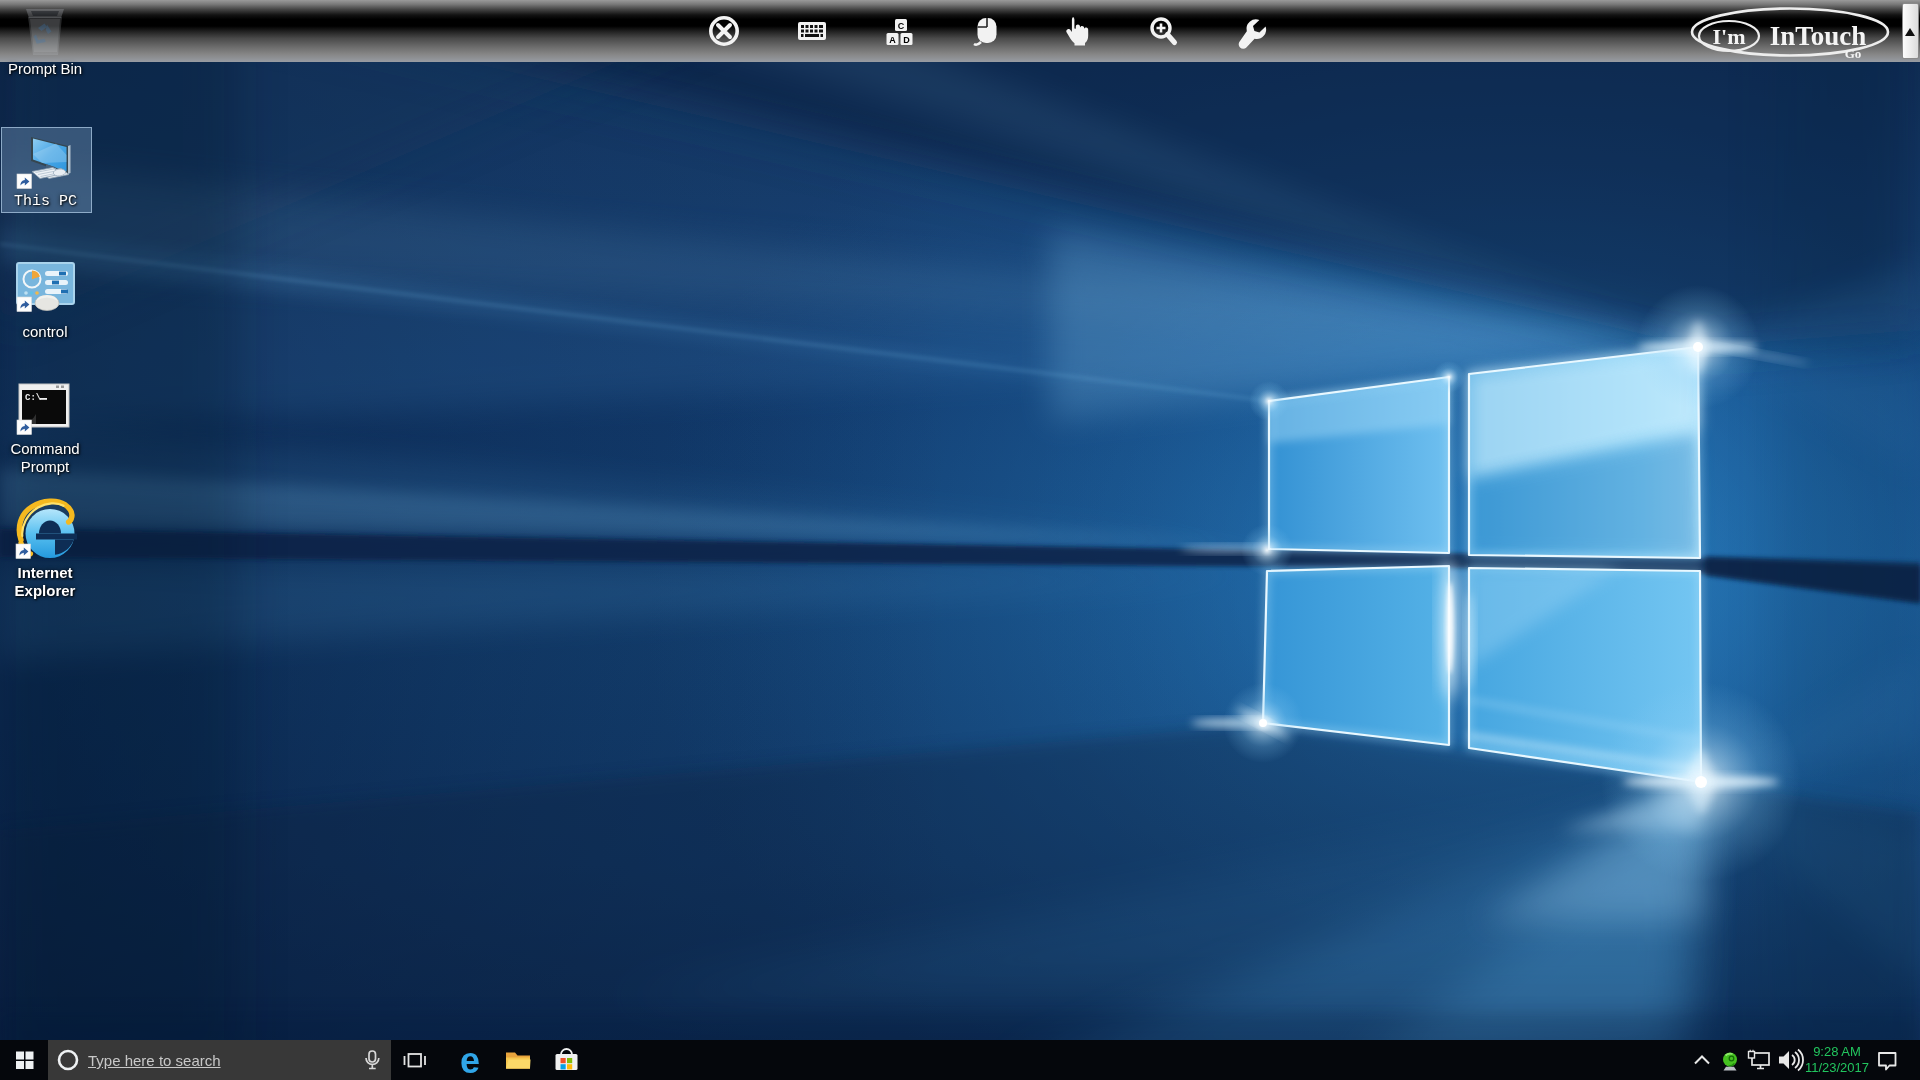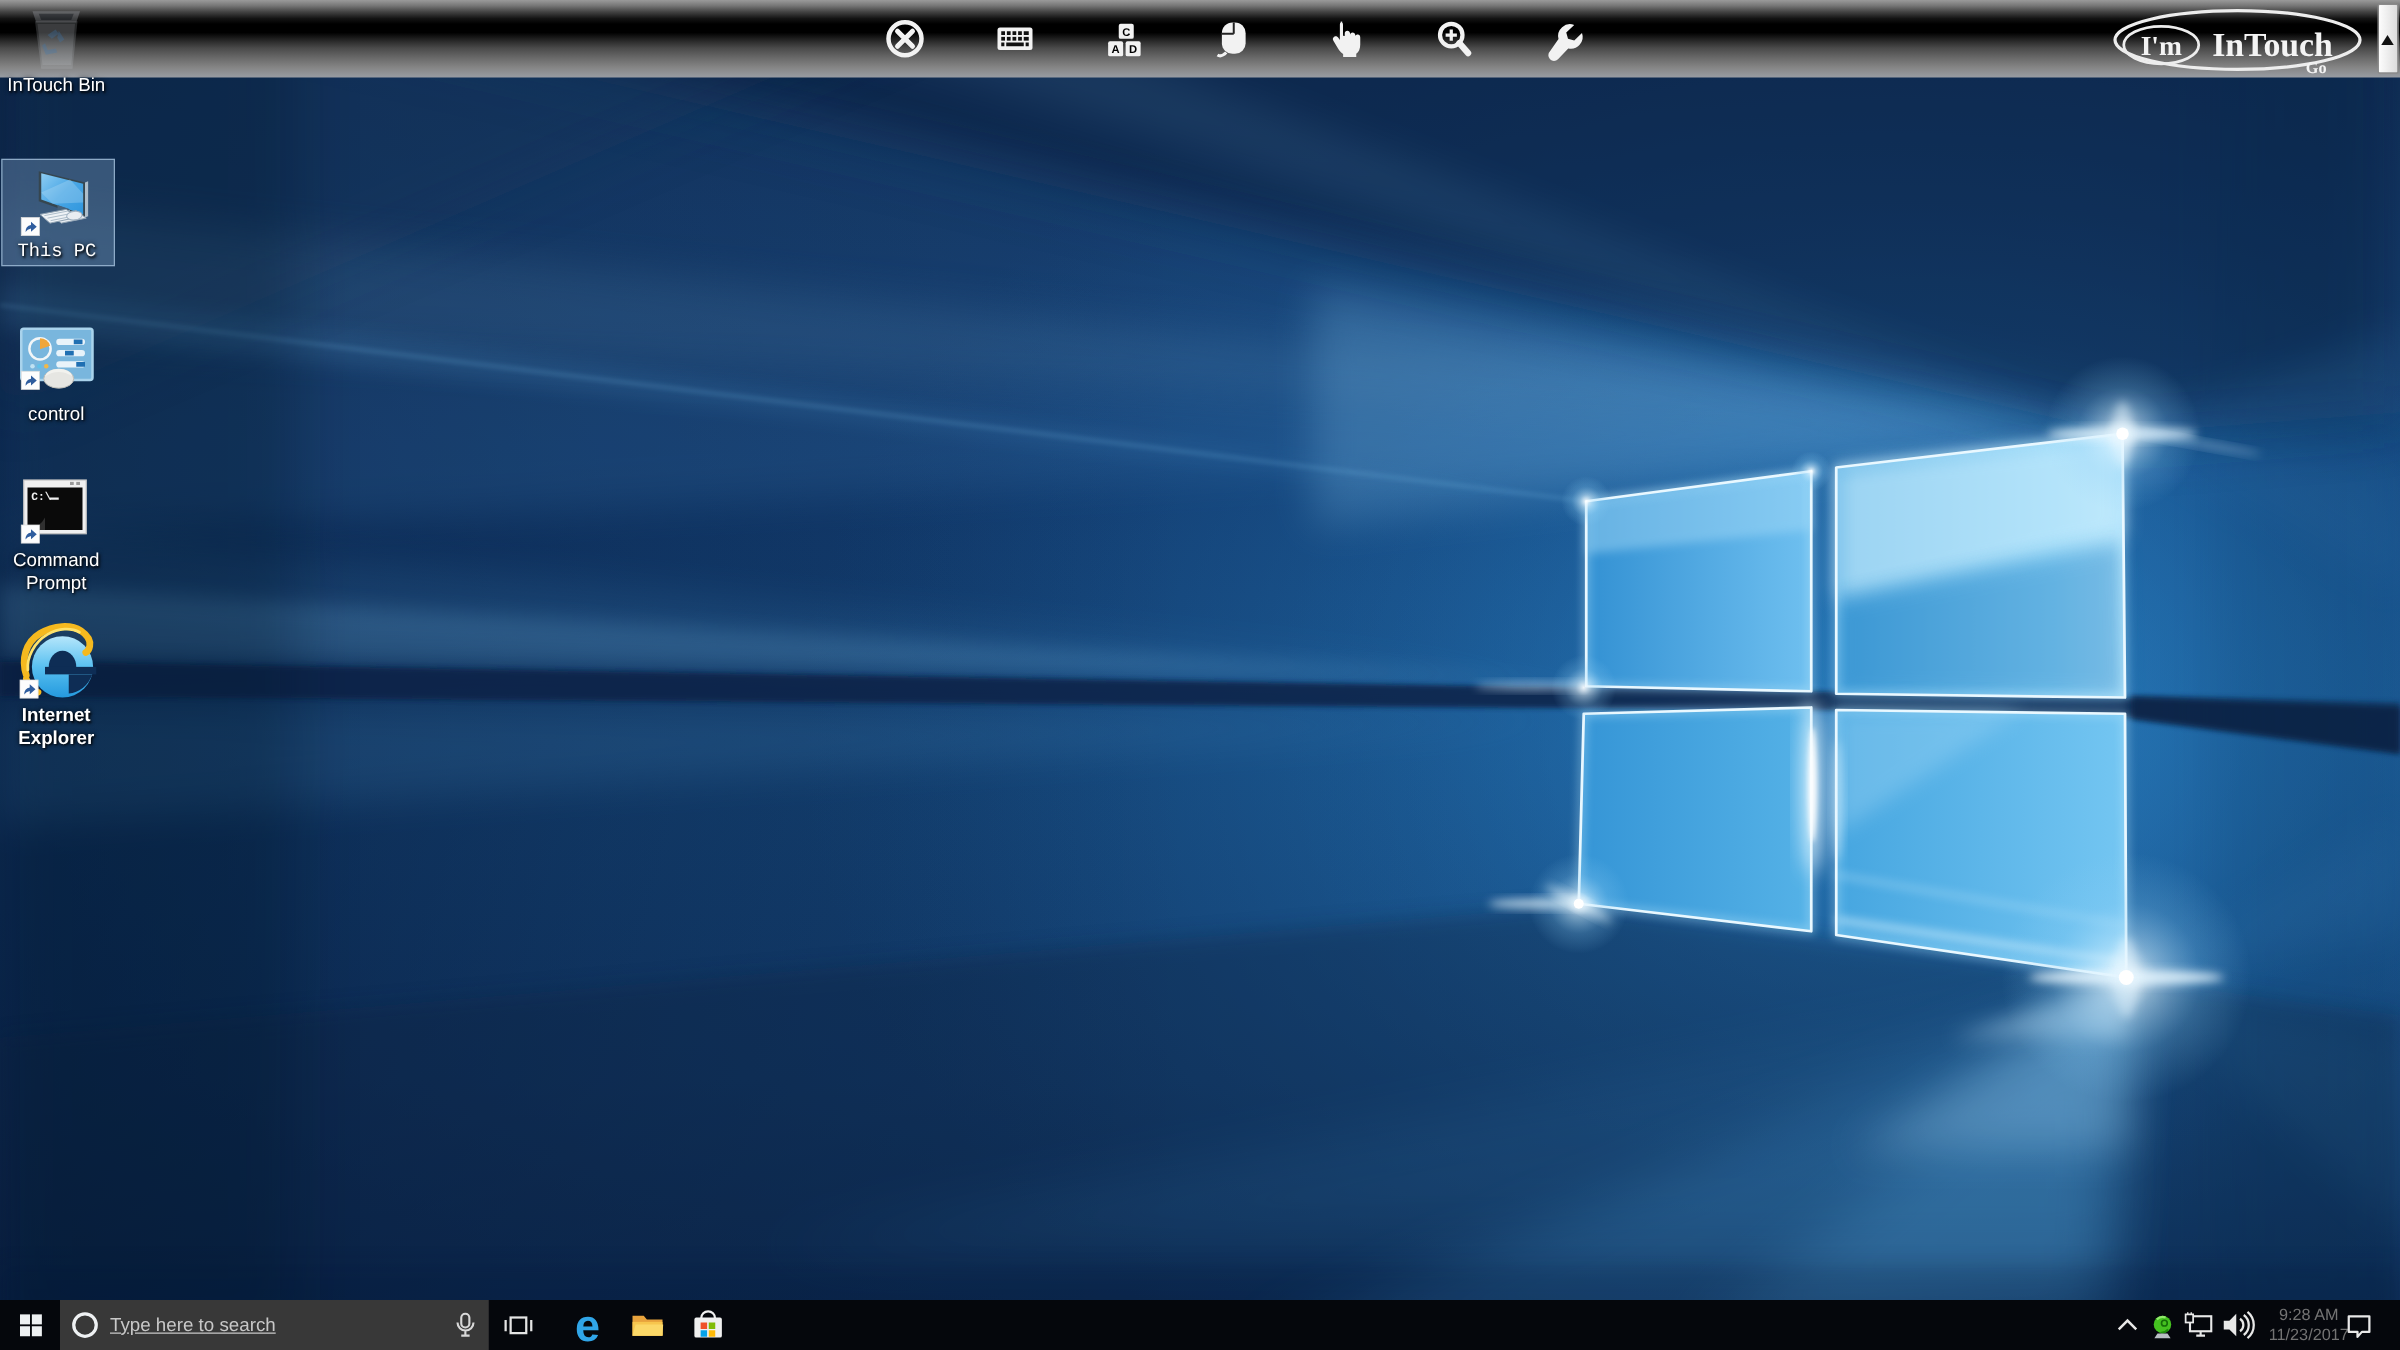--- a/index.html
+++ b/index.html
@@ -9,21 +9,21 @@
   #topbar{position:absolute;left:0;top:0;width:1920px;height:62px;
     background:linear-gradient(to bottom,#9a9a9a 0%,#787878 7%,#454545 15%,#131313 24%,#000 31%,#000 42%,#262626 52%,#4a4a4a 62%,#6a6a6a 75%,#858585 87%,#989ca3 100%);}
   #upbtn{position:absolute;left:1902px;top:3px;width:17px;height:56px;background:linear-gradient(to right,#fdfdfd,#dcdcdc);border:1px solid #8a8a8a;border-radius:2px;box-sizing:border-box;}
   #upbtn .tri{position:absolute;left:2px;top:24px;width:0;height:0;border-left:5.5px solid transparent;border-right:5.5px solid transparent;border-bottom:8px solid #111;}
   .dlabel{position:absolute;color:#fff;font-size:15px;text-align:center;
     text-shadow:1px 1px 2px rgba(0,0,0,.95), 0 0 4px rgba(0,0,0,.75);letter-spacing:0px;line-height:18px;}
   #sel{position:absolute;left:1px;top:127px;width:89px;height:84px;background:rgba(116,151,185,.42);border:1px solid rgba(170,198,224,.75);}
   #taskbar{position:absolute;left:0;top:1040px;width:1920px;height:40px;background:#05070c;}
   #searchbox{position:absolute;left:48px;top:0;width:343px;height:40px;background:#383838;}
   #searchbox span{position:absolute;left:40px;top:12px;font-size:15px;color:#c8c8c8;text-decoration:underline;}
-  #clock{position:absolute;left:1796px;top:4px;width:82px;text-align:center;color:#737373;font-size:13px;line-height:16px;margin-left:10px;}
+  #clock{position:absolute;left:1796px;top:4px;width:82px;text-align:center;color:#22c55e;font-size:13px;line-height:16px;}
 </style>
 </head>
 <body>
 <div id="stage">
   <svg id="wall" width="1920" height="1080" viewBox="0 0 1920 1080">
     <defs>
       <linearGradient id="bgv" x1="0" y1="0" x2="0" y2="1">
         <stop offset="0" stop-color="#0d2a52"></stop>
         <stop offset="0.33" stop-color="#123a6d"></stop>
         <stop offset="0.55" stop-color="#144273"></stop>
@@ -319,21 +319,21 @@
       <circle cx="50" cy="53.5" r="24.5" fill="url(#ieball)"></circle>
       <path d="M39,53.5 a11,13 0 0 1 22,0 z" fill="#0e2d55"></path>
       <rect x="36" y="53.5" width="41" height="6" fill="#0e2d55"></rect>
       <path d="M55,59.5 h18.8 a24.5,24.5 0 0 1 -7.3,10.6 q-5.3,4.1 -11.5,4.7 z" fill="#0e2d55"></path>
       <path d="M21,60 C17,48 20,34 32,26.8 C43,20 57,19.4 64.8,24.6 C70,28.2 72.6,32.6 71.8,36.8 C71.3,39.6 70.2,41.2 68.6,42" fill="none" stroke="#f5b91f" stroke-width="5.4" stroke-linecap="round"></path>
       <path d="M21,63 C22.5,68 25.5,71.8 30.5,73.8" fill="none" stroke="#f5b91f" stroke-width="5.2" stroke-linecap="round"></path>
       <path d="M22.3,56 C21.3,46 27,34 38,27.5 C47,22.5 57,22 63.5,25.8" fill="none" stroke="#ffe26a" stroke-width="2.2" stroke-linecap="round"></path>
       <use href="#shc" x="16" y="64"></use>
     </g>
   </svg>
-  <div class="dlabel" style="left:0px;top:60px;width:90px;">InTouch Bin</div>
+  <div class="dlabel" style="left:0px;top:60px;width:90px;">Prompt Bin</div>
   <div class="dlabel" style="left:1px;top:193px;width:89px;font-family:Liberation Mono, monospace;">This PC</div>
   <div class="dlabel" style="left:0px;top:323px;width:90px;">control</div>
   <div class="dlabel" style="left:-5px;top:440px;width:100px;">Command<br>Prompt</div>
   <div class="dlabel" style="left:0px;top:564px;width:90px;font-weight:bold;">Internet<br>Explorer</div>
   <div id="taskbar">
     <div id="searchbox">
         <span>Type here to search</span>
       </div>
     <div id="clock">9:28 AM<br>11/23/2017</div>
     <svg width="1920" height="40" viewBox="0 0 1920 40" style="position:absolute;left:0;top:0;">

